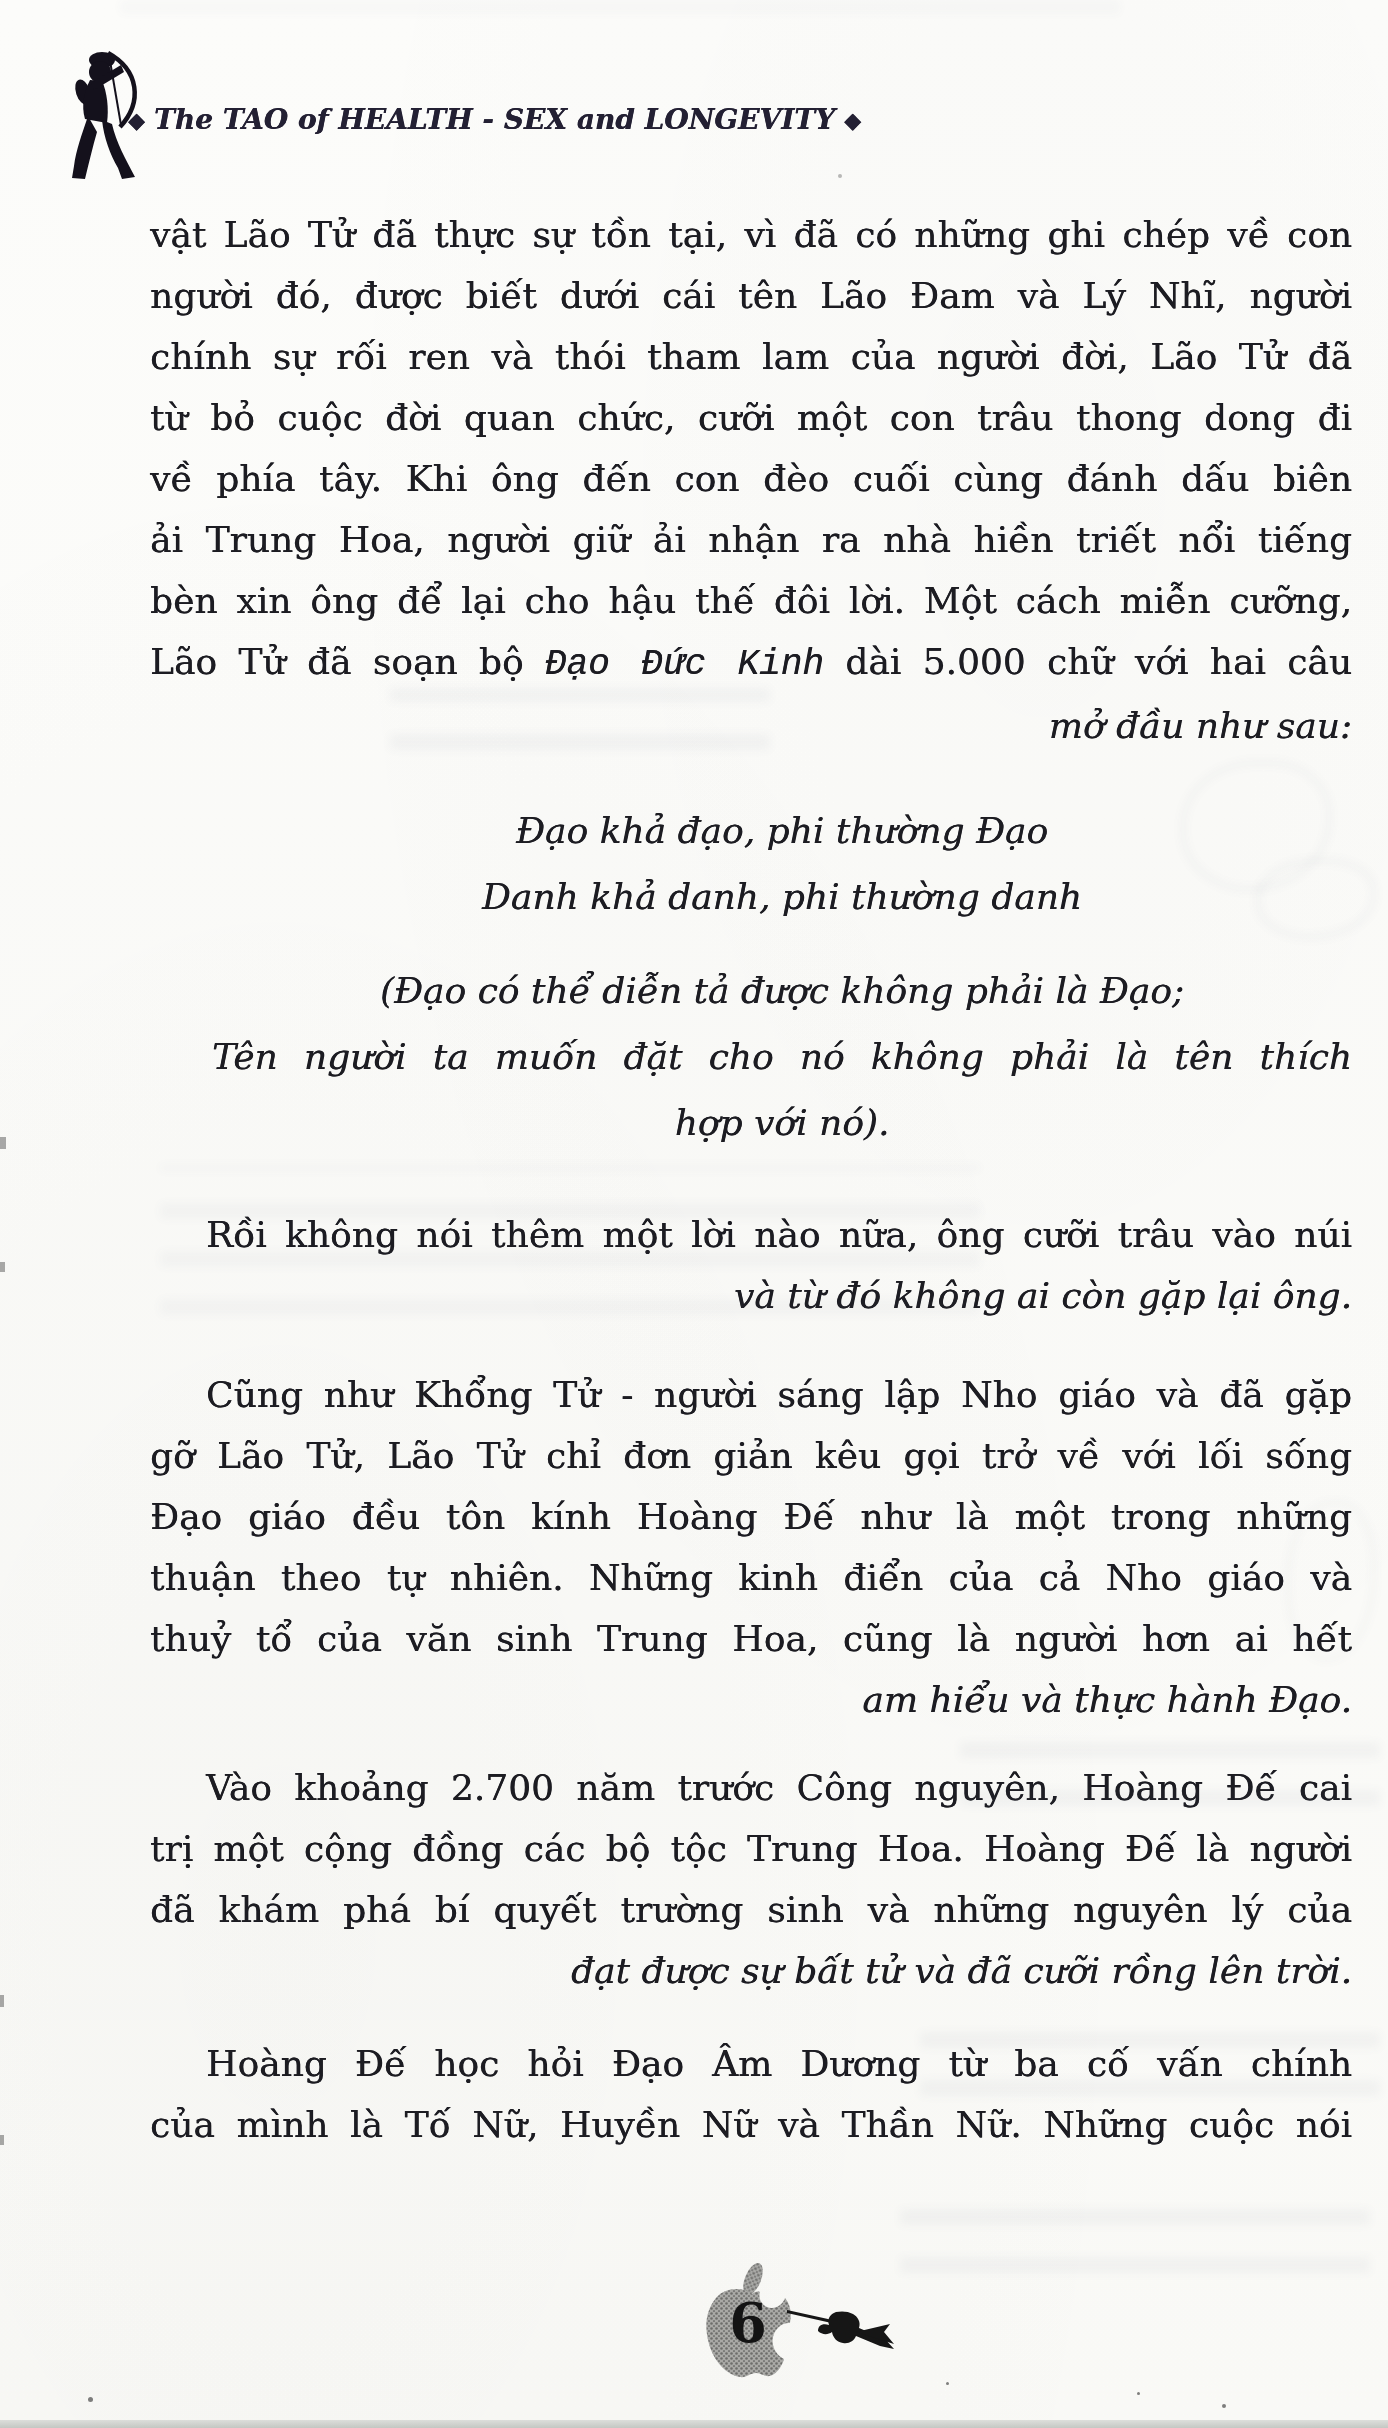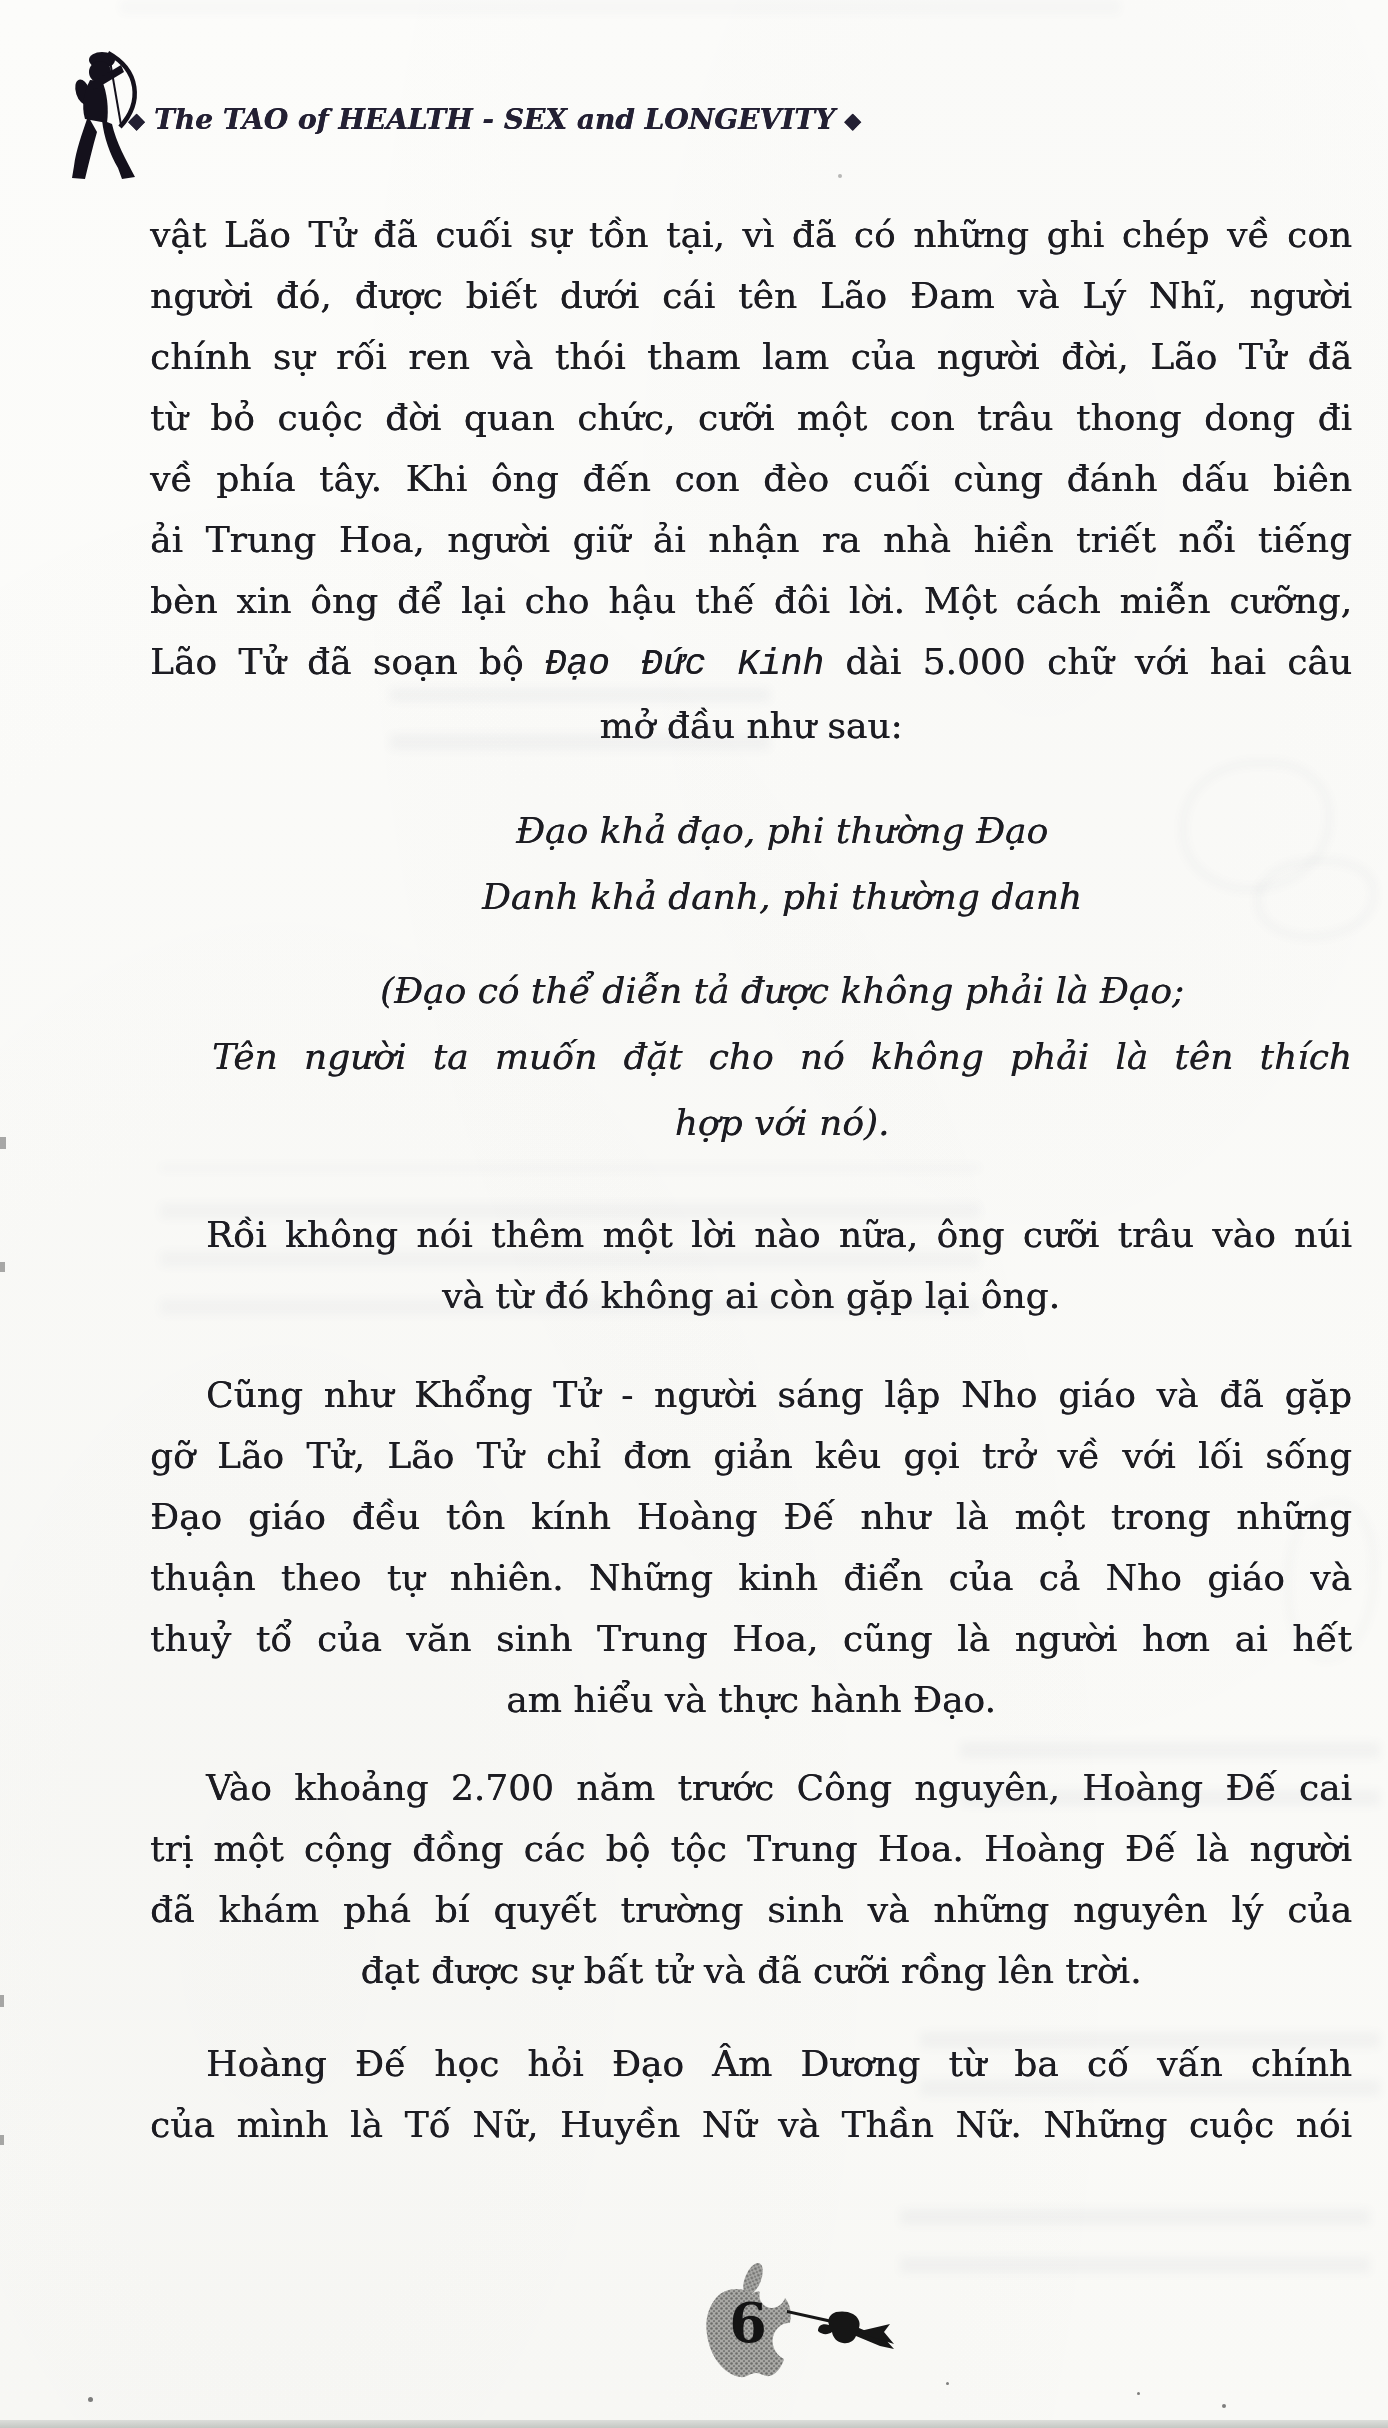--- a/index.html
+++ b/index.html
@@ -22,21 +22,21 @@
   }
   .dia{font-style:normal;font-size:22px;transform:translateY(1px);}
   
   .textcol{
     position:absolute;left:150px;top:204px;width:1202px;
     font-size:36px;line-height:61px;
     text-shadow:0.35px 0 0 currentColor;
   }
   .line{display:block;}
   .line.j{text-align:justify;text-align-last:justify;}
-  .line.tail{text-align:center;text-align-last:auto;}
+  .line.tail{text-align:right;text-align-last:auto;font-style:italic;}
   .para.ind .lines .line:first-child{text-indent:56px;}
   .p2{margin-top:48px;} .p3{margin-top:38px;} .p4{margin-top:27px;} .p5{margin-top:32px;}
   .verse{margin-top:42px;padding-left:62px;font-style:italic;line-height:66px;}
   .verse .vline{text-align:center;}
   .verse .vline.vj{text-align:justify;text-align-last:justify;}
   .stanza2{margin-top:28px;}
   .bkt{font-style:italic;font-family:Liberation Mono, monospace;}
   
   .pagemark{position:absolute;left:640px;top:2262px;}
   
@@ -78,21 +78,21 @@
   <div class="headtitle">
     <span class="dia">◆</span>
     <span>The TAO of HEALTH - SEX and LONGEVITY</span>
     <span class="dia">◆</span>
   </div>
 
   <main class="textcol">
 
     <div class="para p1">
       <div class="lines">
-          <div class="line j">vật Lão Tử đã cuối sự tồn tại, vì đã có những ghi chép về con</div>
+          <div class="line j">vật Lão Tử đã thực sự tồn tại, vì đã có những ghi chép về con</div>
           <div class="line j">người đó, được biết dưới cái tên Lão Đam và Lý Nhĩ, người</div>
           <div class="line j">chính sự rối ren và thói tham lam của người đời, Lão Tử đã</div>
           <div class="line j">từ bỏ cuộc đời quan chức, cưỡi một con trâu thong dong đi</div>
           <div class="line j">về phía tây. Khi ông đến con đèo cuối cùng đánh dấu biên</div>
           <div class="line j">ải Trung Hoa, người giữ ải nhận ra nhà hiền triết nổi tiếng</div>
           <div class="line j">bèn xin ông để lại cho hậu thế đôi lời. Một cách miễn cưỡng,</div>
         </div>
       <div class="line j"><span>Lão Tử đã soạn bộ </span><span class="bkt">Đạo Đức Kinh</span><span> dài 5.000 chữ với hai câu</span></div>
       <div class="line tail">mở đầu như sau:</div>
     </div>

